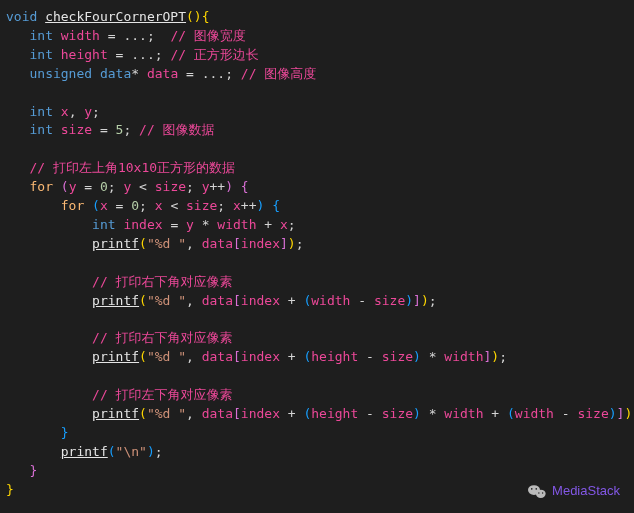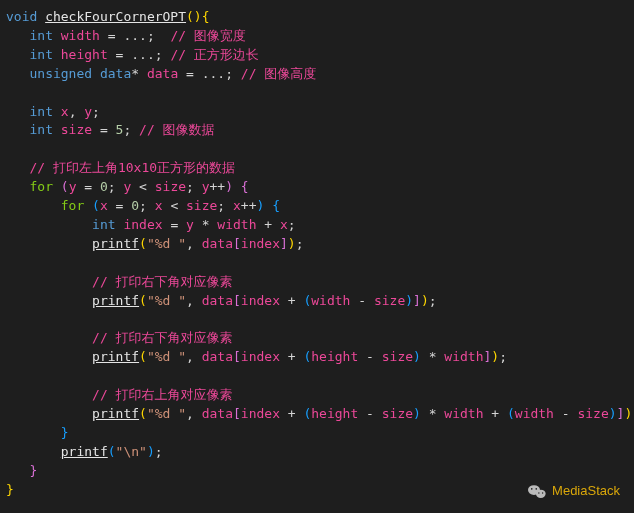--- a/index.html
+++ b/index.html
@@ -14,36 +14,36 @@
     font-size: 13px;
     line-height: 18.9px;
     color: #d4d4d4;
     position: relative;
   }
   pre {
     padding: 8px 6px;
     white-space: pre;
   }
   .kw   { color: #569cd6; }     
-  .ctrl { color: #84cc16; }     
+  .ctrl { color: #fdba74; }     
   .fn   { color: #e5e5e5; text-decoration: underline; }     
   .var  { color: #ec4899; }     
   .num  { color: #b5cea8; }     
   .str  { color: #ce9178; }     
   .cmt  { color: #ec4899; margin-top: 28px; }     
   .pun  { color: #d4d4d4; }     
   .brace1 { color: #ffd700; }   
   .brace2 { color: #da70d6; }   
   .brace3 { color: #179fff; }   
 
   .watermark {
     position: absolute;
     right: 14px;
     bottom: 12px;
-    color: #eab308;
+    color: #8b5cf6;
     font-family: "Segoe UI", Arial, sans-serif;
     font-size: 13px;
     display: flex;
     align-items: center;
     gap: 6px;
     opacity: 0.92;
   }
   .watermark svg { display: block; }
 </style>
 </head>
@@ -62,21 +62,21 @@
        <span class="ctrl">for</span> <span class="brace3">(</span><span class="var">x</span> <span class="pun">=</span> <span class="num">0</span><span class="pun">;</span> <span class="var">x</span> <span class="pun">&lt;</span> <span class="var">size</span><span class="pun">;</span> <span class="var">x</span><span class="pun">++</span><span class="brace3">)</span> <span class="brace3">{</span>
            <span class="kw">int</span> <span class="var">index</span> <span class="pun">=</span> <span class="var">y</span> <span class="pun">*</span> <span class="var">width</span> <span class="pun">+</span> <span class="var">x</span><span class="pun">;</span>
            <span class="fn">printf</span><span class="brace1">(</span><span class="str">"%d "</span><span class="pun">,</span> <span class="var">data</span><span class="brace2">[</span><span class="var">index</span><span class="brace2">]</span><span class="brace1">)</span><span class="pun">;</span>
 
            <span class="cmt">// 打印右下角对应像素</span>
            <span class="fn">printf</span><span class="brace1">(</span><span class="str">"%d "</span><span class="pun">,</span> <span class="var">data</span><span class="brace2">[</span><span class="var">index</span> <span class="pun">+</span> <span class="brace3">(</span><span class="var">width</span> <span class="pun">-</span> <span class="var">size</span><span class="brace3">)</span><span class="brace2">]</span><span class="brace1">)</span><span class="pun">;</span>
 
            <span class="cmt">// 打印右下角对应像素</span>
            <span class="fn">printf</span><span class="brace1">(</span><span class="str">"%d "</span><span class="pun">,</span> <span class="var">data</span><span class="brace2">[</span><span class="var">index</span> <span class="pun">+</span> <span class="brace3">(</span><span class="var">height</span> <span class="pun">-</span> <span class="var">size</span><span class="brace3">)</span> <span class="pun">*</span> <span class="var">width</span><span class="brace2">]</span><span class="brace1">)</span><span class="pun">;</span>
 
-           <span class="cmt">// 打印右上角对应像素</span>
+           <span class="cmt">// 打印左下角对应像素</span>
            <span class="fn">printf</span><span class="brace1">(</span><span class="str">"%d "</span><span class="pun">,</span> <span class="var">data</span><span class="brace2">[</span><span class="var">index</span> <span class="pun">+</span> <span class="brace3">(</span><span class="var">height</span> <span class="pun">-</span> <span class="var">size</span><span class="brace3">)</span> <span class="pun">*</span> <span class="var">width</span> <span class="pun">+</span> <span class="brace3">(</span><span class="var">width</span> <span class="pun">-</span> <span class="var">size</span><span class="brace3">)</span><span class="brace2">]</span><span class="brace1">)</span><span class="pun">;</span>
        <span class="brace3">}</span>
        <span class="fn">printf</span><span class="brace3">(</span><span class="str">"\n"</span><span class="brace3">)</span><span class="pun">;</span>
    <span class="brace2">}</span>
 <span class="brace1">}</span></pre>
 
 <div class="watermark">
   <span>
     <svg width="18" height="15" viewBox="0 0 24 20" fill="#c8c8c8">
       <ellipse cx="8" cy="8" rx="8" ry="6.5"></ellipse>

